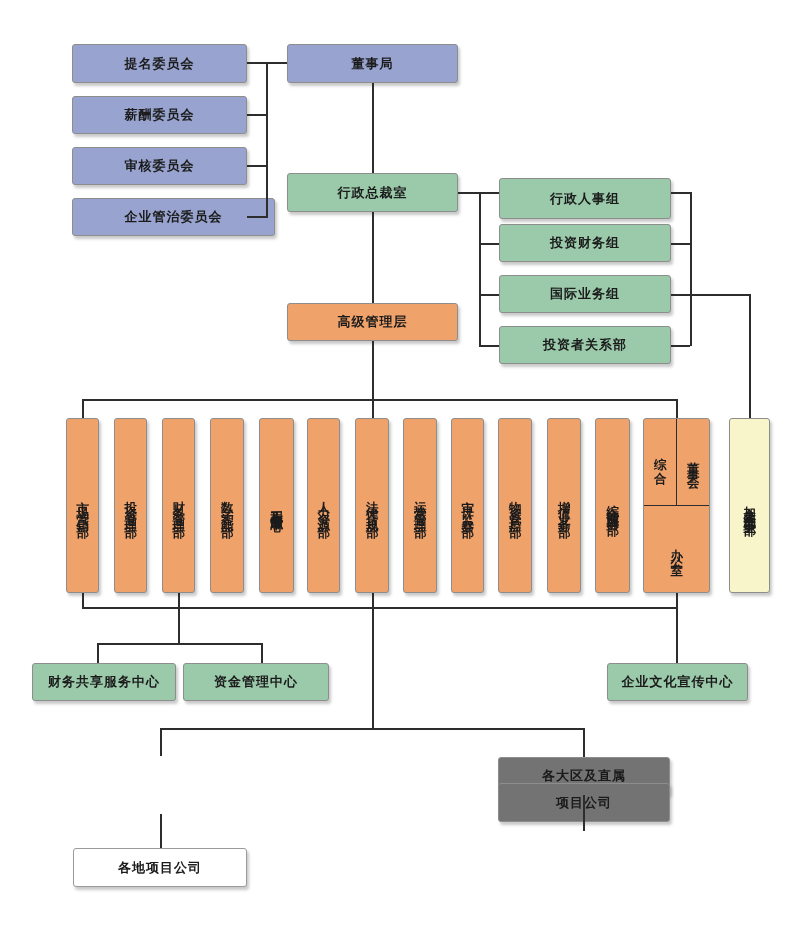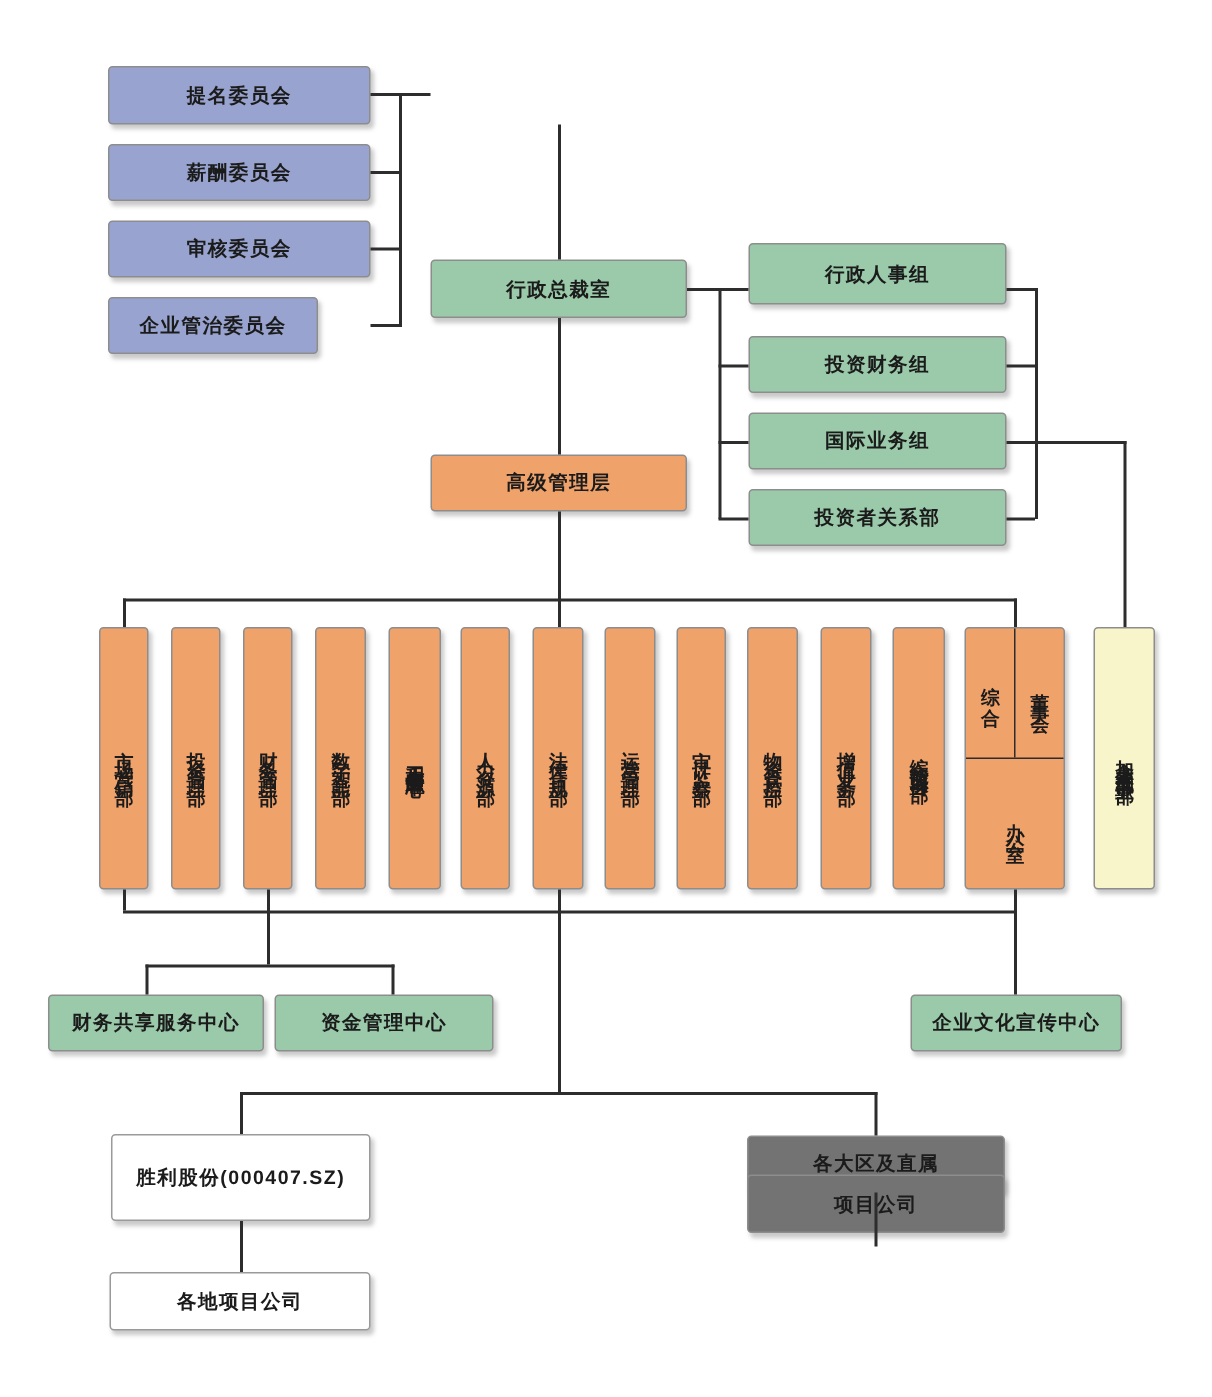--- a/index.html
+++ b/index.html
@@ -1,18 +1,18 @@
 <!DOCTYPE html>
 <html><head>
 <meta charset="utf-8">
 <style>
   html,body{margin:0;padding:0;background:#ffffff;}
   .canvas{
     position:relative;width:808px;height:931px;background:#ffffff;
-    font-family:Liberation Sans, sans-serif;color:#1b1b1b;overflow:hidden;
+    font-family:Liberation Serif, serif;color:#1b1b1b;overflow:hidden;
   }
   .box{
     position:absolute;display:flex;align-items:center;justify-content:center;
     border:1px solid #8d8d8d;border-radius:3px;
     box-shadow:2px 3px 3px rgba(120,120,120,0.40);
     font-size:13px;font-weight:700;letter-spacing:1px;text-align:center;
     box-sizing:border-box;
   }
   .purple{background:#98a4cf;}
   .green{background:#9bcaab;}
@@ -44,30 +44,33 @@
 
   <div class="box purple" style="left:72px;top:44px;width:175px;height:39px">
     <span>提名委员会</span>
   </div>
   <div class="box purple" style="left:72px;top:147px;width:175px;height:38px">
     <span>审核委员会</span>
   </div>
   <div class="box purple" style="left:72px;top:96px;width:175px;height:38px">
     <span>薪酬委员会</span>
   </div>
-  <div class="box purple" style="left:72px;top:198px;width:140px;height:38px">
+  <div class="box purple" style="left:72px;top:198px;width:203px;height:38px">
     <span>企业管治委员会</span>
   </div>
 
+  <div class="box purple" style="left:287px;top:44px;width:171px;height:39px">
+    <span>董事局</span>
+  </div>
 
   <div class="box green" style="left:287px;top:173px;width:171px;height:39px">
     <span>行政总裁室</span>
   </div>
 
-  <div class="box green" style="left:499px;top:162px;width:172px;height:41px">
+  <div class="box green" style="left:499px;top:178px;width:172px;height:41px">
     <span>行政人事组</span>
   </div>
   <div class="box green" style="left:499px;top:224px;width:172px;height:38px">
     <span>投资财务组</span>
   </div>
   <div class="box green" style="left:499px;top:326px;width:172px;height:38px">
     <span>投资者关系部</span>
   </div>
   <div class="box green" style="left:499px;top:275px;width:172px;height:38px">
     <span>国际业务组</span>
@@ -135,23 +138,20 @@
   <div class="box green" style="left:32px;top:663px;width:144px;height:38px">
     <span>财务共享服务中心</span>
   </div>
   <div class="box green" style="left:183px;top:663px;width:146px;height:38px">
     <span>资金管理中心</span>
   </div>
   <div class="box green" style="left:607px;top:663px;width:141px;height:38px">
     <span>企业文化宣传中心</span>
   </div>
 
-  <div class="box white" style="left:74px;top:756px;width:173px;height:58px">
-    <span>胜利股份(000407.SZ)</span>
-  </div>
   <div class="box white" style="left:73px;top:848px;width:174px;height:39px">
     <span>各地项目公司</span>
   </div>
   <div class="box blue" style="left:498px;top:757px;width:172px;height:38px">
     <span>各大区及直属</span>
   </div>
   <div class="box blue" style="left:498px;top:783px;width:172px;height:39px">
     <span>项目公司</span>
   </div>
 

